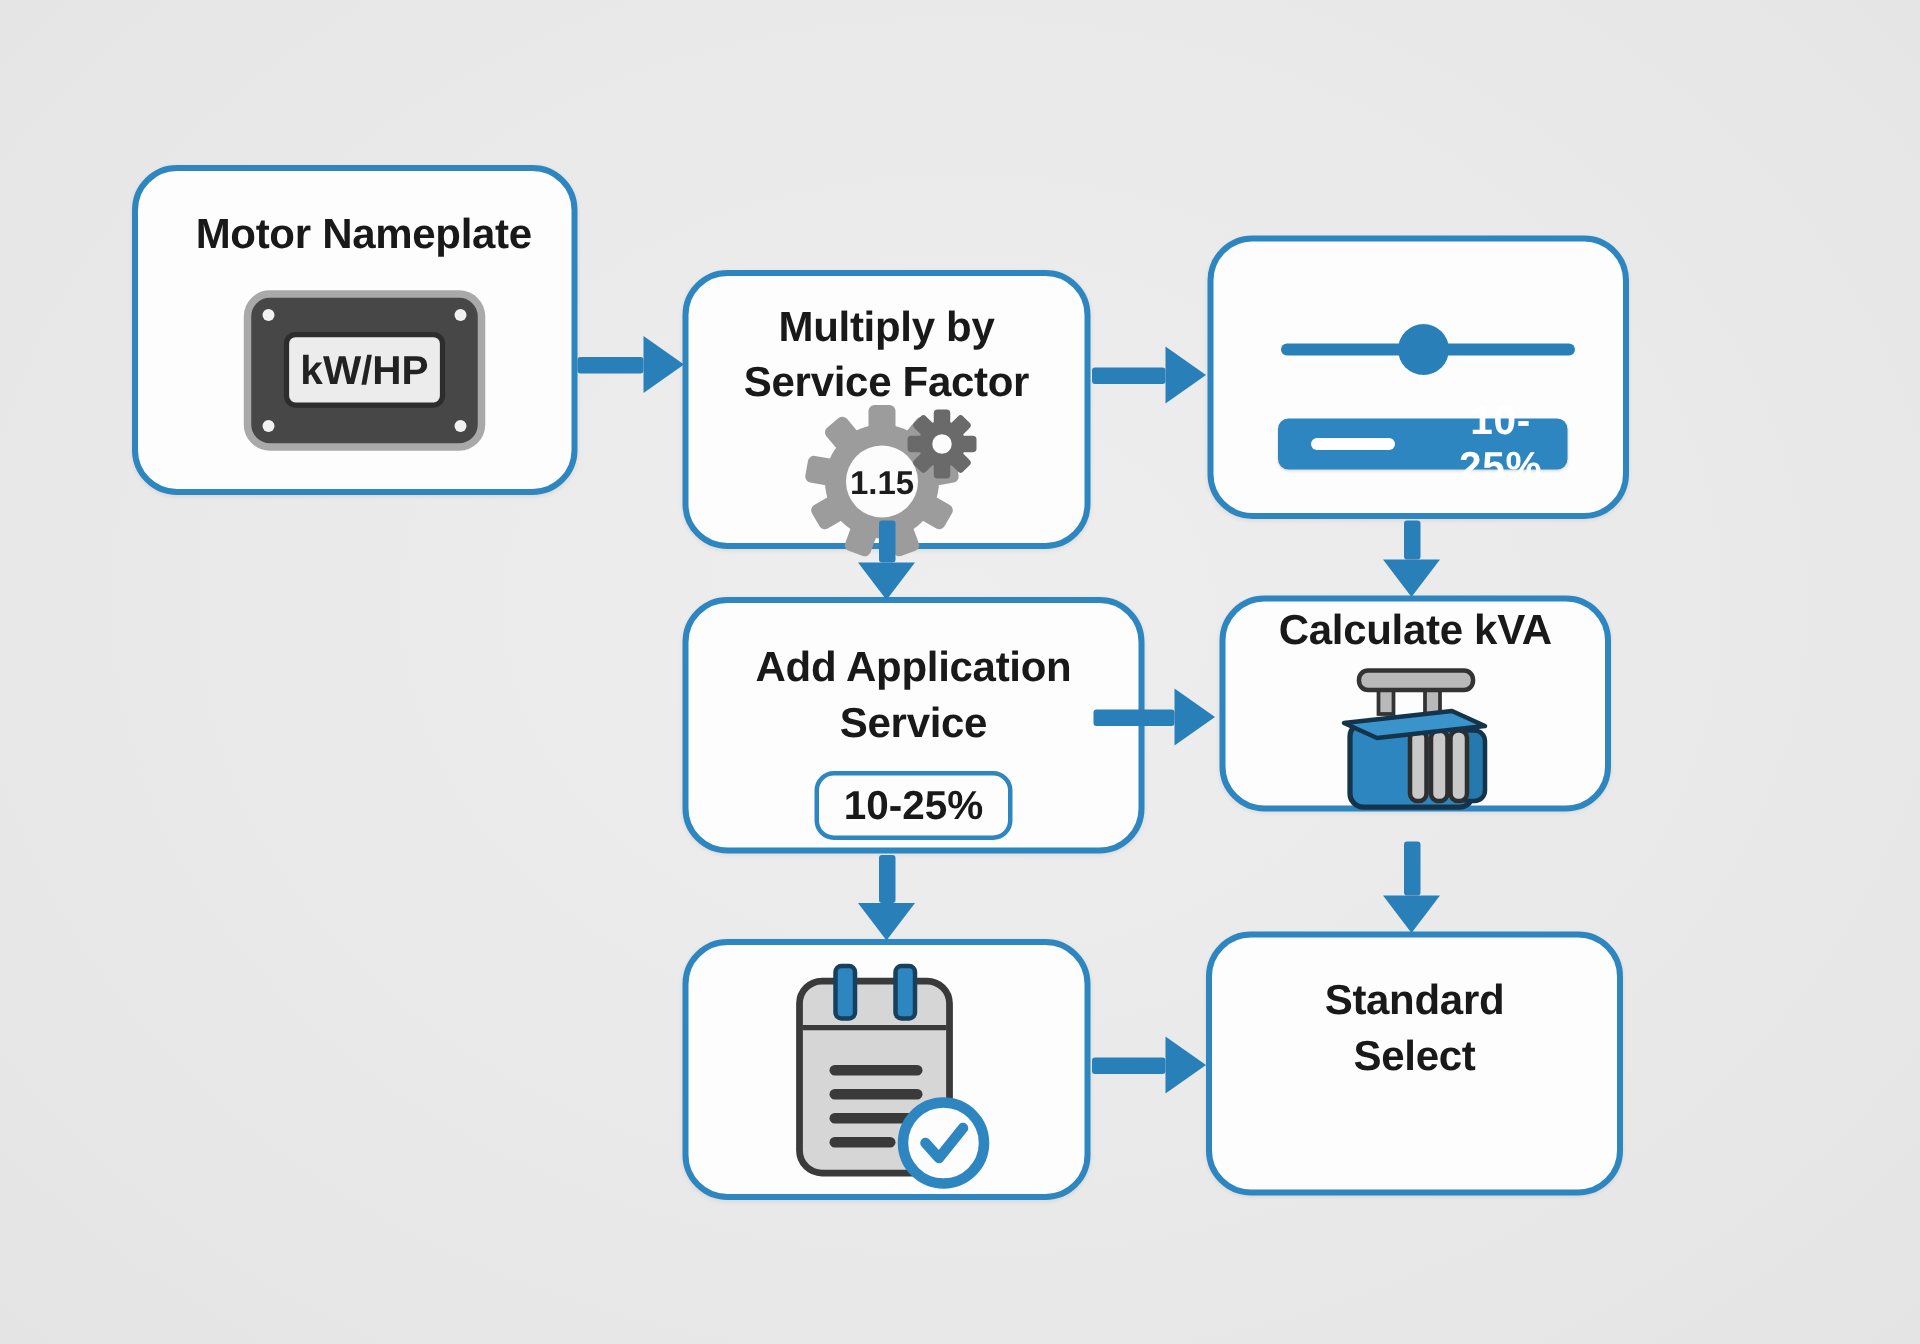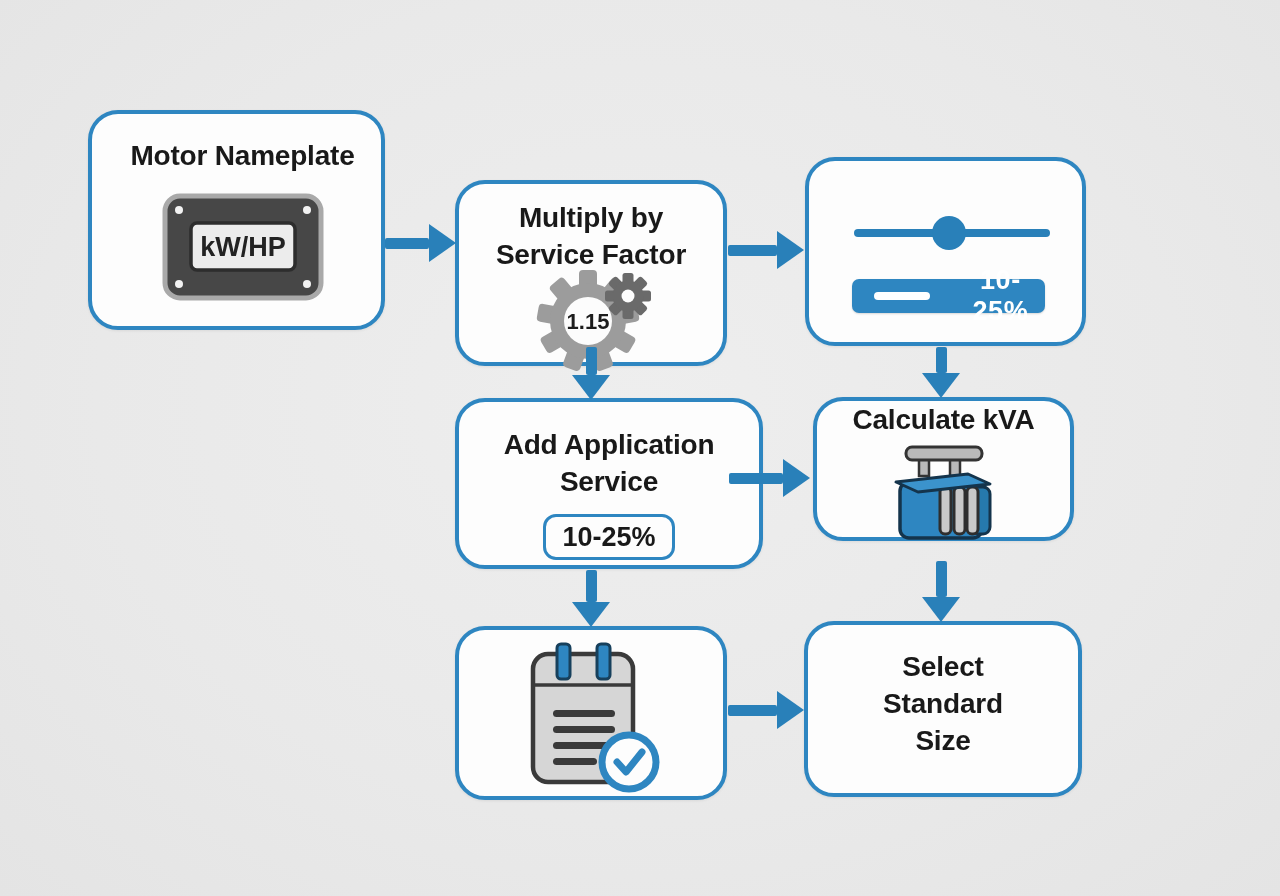--- a/index.html
+++ b/index.html
@@ -129,23 +129,22 @@
       <rect x="37" y="102" width="56" height="7" rx="3.5" fill="#3a3a3a"></rect>
       <rect x="37" y="118" width="44" height="7" rx="3.5" fill="#3a3a3a"></rect>
       <g>
         <circle cx="113" cy="122" r="27" fill="#fdfdfd" stroke="#2e86c1" stroke-width="7"></circle>
         <path d="M101 122 L110 132 L126 112" fill="none" stroke="#2e86c1" stroke-width="7" stroke-linecap="round" stroke-linejoin="round"></path>
       </g>
     </svg>
   </div>
 
   <div class="node" style="left:804px;top:621px;width:278px;height:176px;padding-top:23px;">
+    <div class="node-title">Standard</div>
     <div class="node-title">Select</div>
-    <div class="node-title">Standard</div>
-    <div class="node-title">Size</div>
   </div>
 
   <div class="arrow h" style="left:385px;top:224px;">
     <div class="shaft-h" style="width:44px"></div>
       <div class="head-right"></div>
   </div>
   <div class="arrow h" style="left:728px;top:231px;">
     <div class="shaft-h" style="width:49px"></div>
       <div class="head-right"></div>
   </div>

